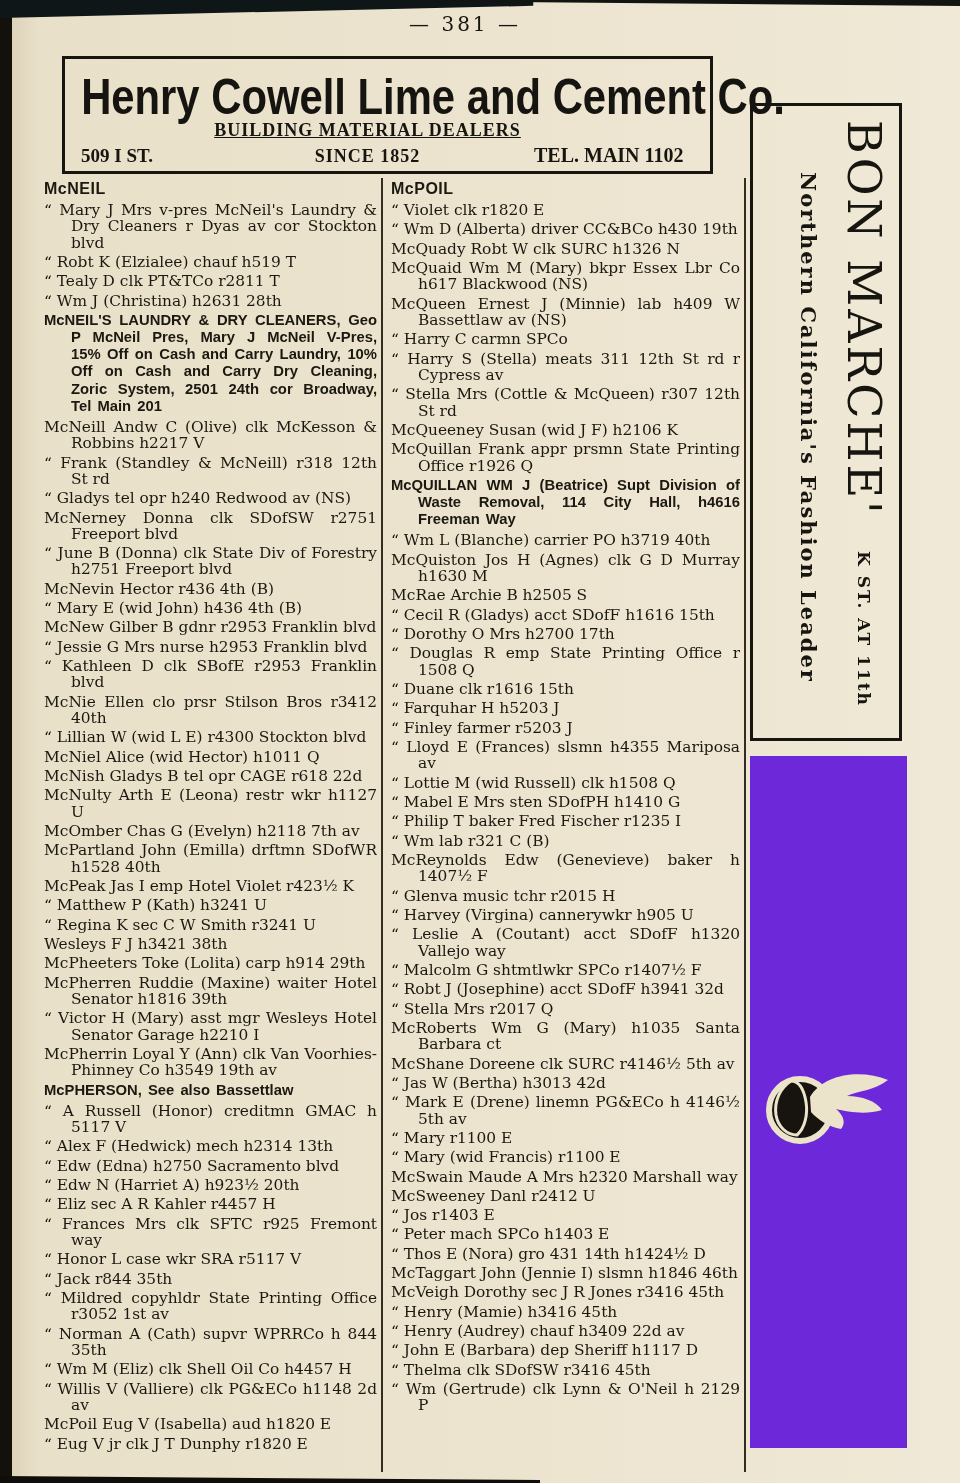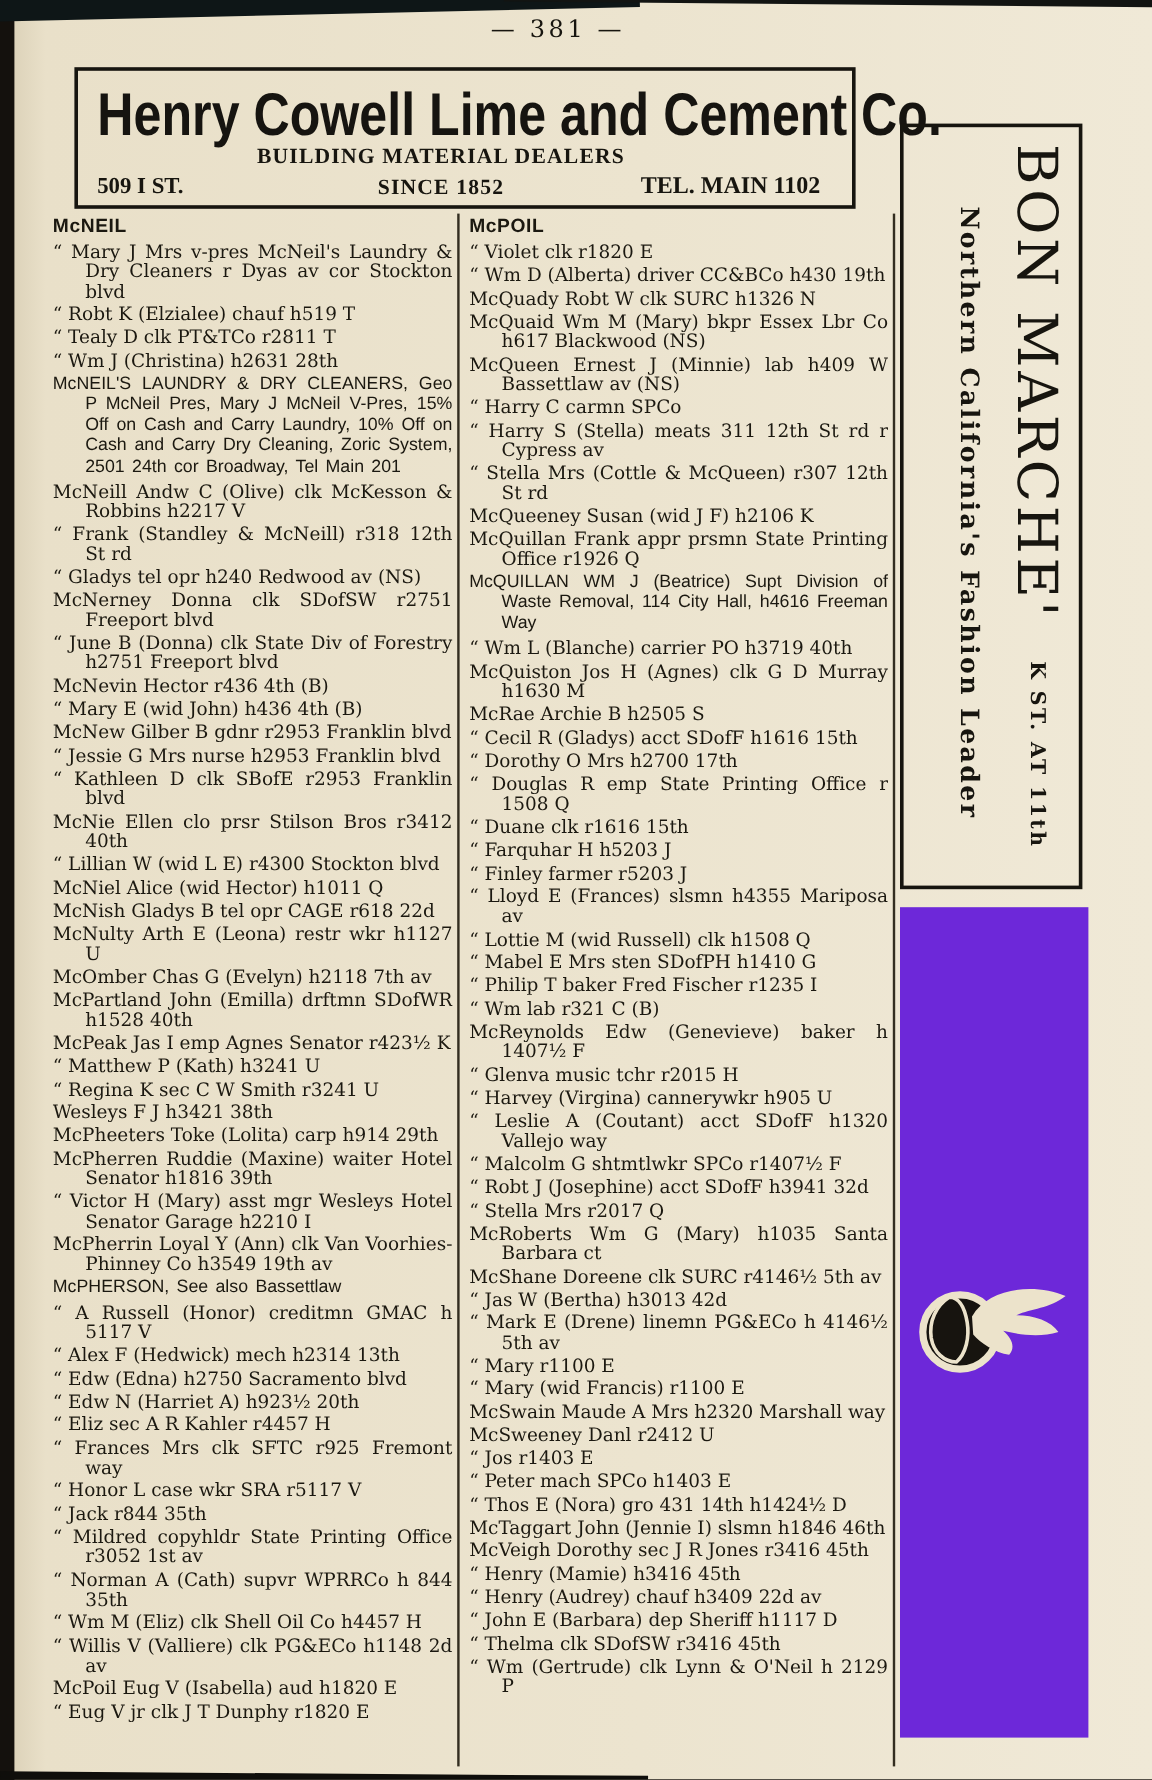--- a/index.html
+++ b/index.html
@@ -11,33 +11,33 @@
   .edge-bottom{position:absolute;left:0;bottom:-9px;width:540px;height:14px;background:#0f0e0b;transform:rotate(.4deg);}
   .pageno{position:absolute;top:12px;left:340px;width:250px;text-align:center;
     font:20px "DejaVu Serif",serif;letter-spacing:3px;color:#17150f;}
   
   .had{position:absolute;left:62px;top:56px;width:645px;height:112px;border:3px solid #17150f;}
   .had-title{margin-top:9px;text-align:center;white-space:nowrap;color:#161410;
     font-family:"Liberation Sans",sans-serif;font-weight:700;font-size:44px;
     transform:scale(.95,1.14);transform-origin:center top;}
   .had-row{display:flex;justify-content:space-between;align-items:flex-end;padding:2px 16px 0;}
   .had-center{text-align:center;flex:1;}
-  .had-sub{font:700 18px "Liberation Serif",serif;letter-spacing:1px;color:#17150f;}
+  .had-sub{font:700 18px "Liberation Serif",serif;letter-spacing:1px;color:#17150f;text-decoration:underline;}
   .had-since{font:700 18px "Liberation Serif",serif;letter-spacing:1px;color:#17150f;margin-top:5px;}
   .had-addr{font:700 19px "Liberation Serif",serif;color:#17150f;width:120px;text-align:left;}
   .had-tel{font:700 20px "Liberation Serif",serif;color:#17150f;width:160px;}
   
   .vrule{position:absolute;top:178px;width:2px;height:1294px;background:#332d20;}
   .colL{position:absolute;left:44px;top:181px;width:333px;height:1296px;overflow:hidden;}
   .colR{position:absolute;left:391px;top:181px;width:349px;height:1296px;overflow:hidden;}
   .entry{font:15.4px/1.06 "DejaVu Serif",serif;color:#1b1810;margin:0 0 3px;
     padding-left:27px;text-indent:-27px;text-align:justify;}
   .entry.h{font-family:"Liberation Sans",sans-serif;font-weight:700;font-size:16px;
     letter-spacing:.5px;padding-left:0;text-indent:0;margin-bottom:4px;}
-  .entry.b{font-family:"Liberation Sans",sans-serif;font-weight:400;font-size:14.8px;
+  .entry.b{font-family:"Liberation Sans",sans-serif;font-weight:700;font-size:14.8px;
     line-height:1.16;word-spacing:2px;margin-bottom:4px;}
   
   .bon{position:absolute;left:750px;top:103px;width:152px;height:638px;border:3px solid #17150f;
     writing-mode:vertical-rl;box-sizing:border-box;padding:14px 8px;color:#17150f;}
   .bon-l1{margin-left:16px;white-space:nowrap;}
   .bon-big{font:46px "DejaVu Serif",serif;letter-spacing:3px;}
   .bon-small{font:700 17px "DejaVu Serif",serif;letter-spacing:2px;margin-top:30px;}
   .bon-l2{padding-top:52px;font:700 21px "DejaVu Serif",serif;letter-spacing:2px;white-space:nowrap;}
   
   .pon{position:absolute;left:750px;top:756px;width:157px;height:692px;background:#6d28d9;
@@ -118,21 +118,21 @@
     <p class="entry">McNiel Alice (wid Hector) h1011 Q</p>
 
     <p class="entry">McNish Gladys B tel opr CAGE r618 22d</p>
 
     <p class="entry">McNulty Arth E (Leona) restr wkr h1127 U</p>
 
     <p class="entry">McOmber Chas G (Evelyn) h2118 7th av</p>
 
     <p class="entry">McPartland John (Emilla) drftmn SDofWR h1528 40th</p>
 
-    <p class="entry">McPeak Jas I emp Agnes Senator r423½ K</p>
+    <p class="entry">McPeak Jas I emp Hotel Violet r423½ K</p>
 
     <p class="entry">“ Matthew P (Kath) h3241 U</p>
 
     <p class="entry">“ Regina K sec C W Smith r3241 U</p>
 
     <p class="entry">Wesleys F J h3421 38th</p>
 
     <p class="entry">McPheeters Toke (Lolita) carp h914 29th</p>
 
     <p class="entry">McPherren Ruddie (Maxine) waiter Hotel Senator h1816 39th</p>

